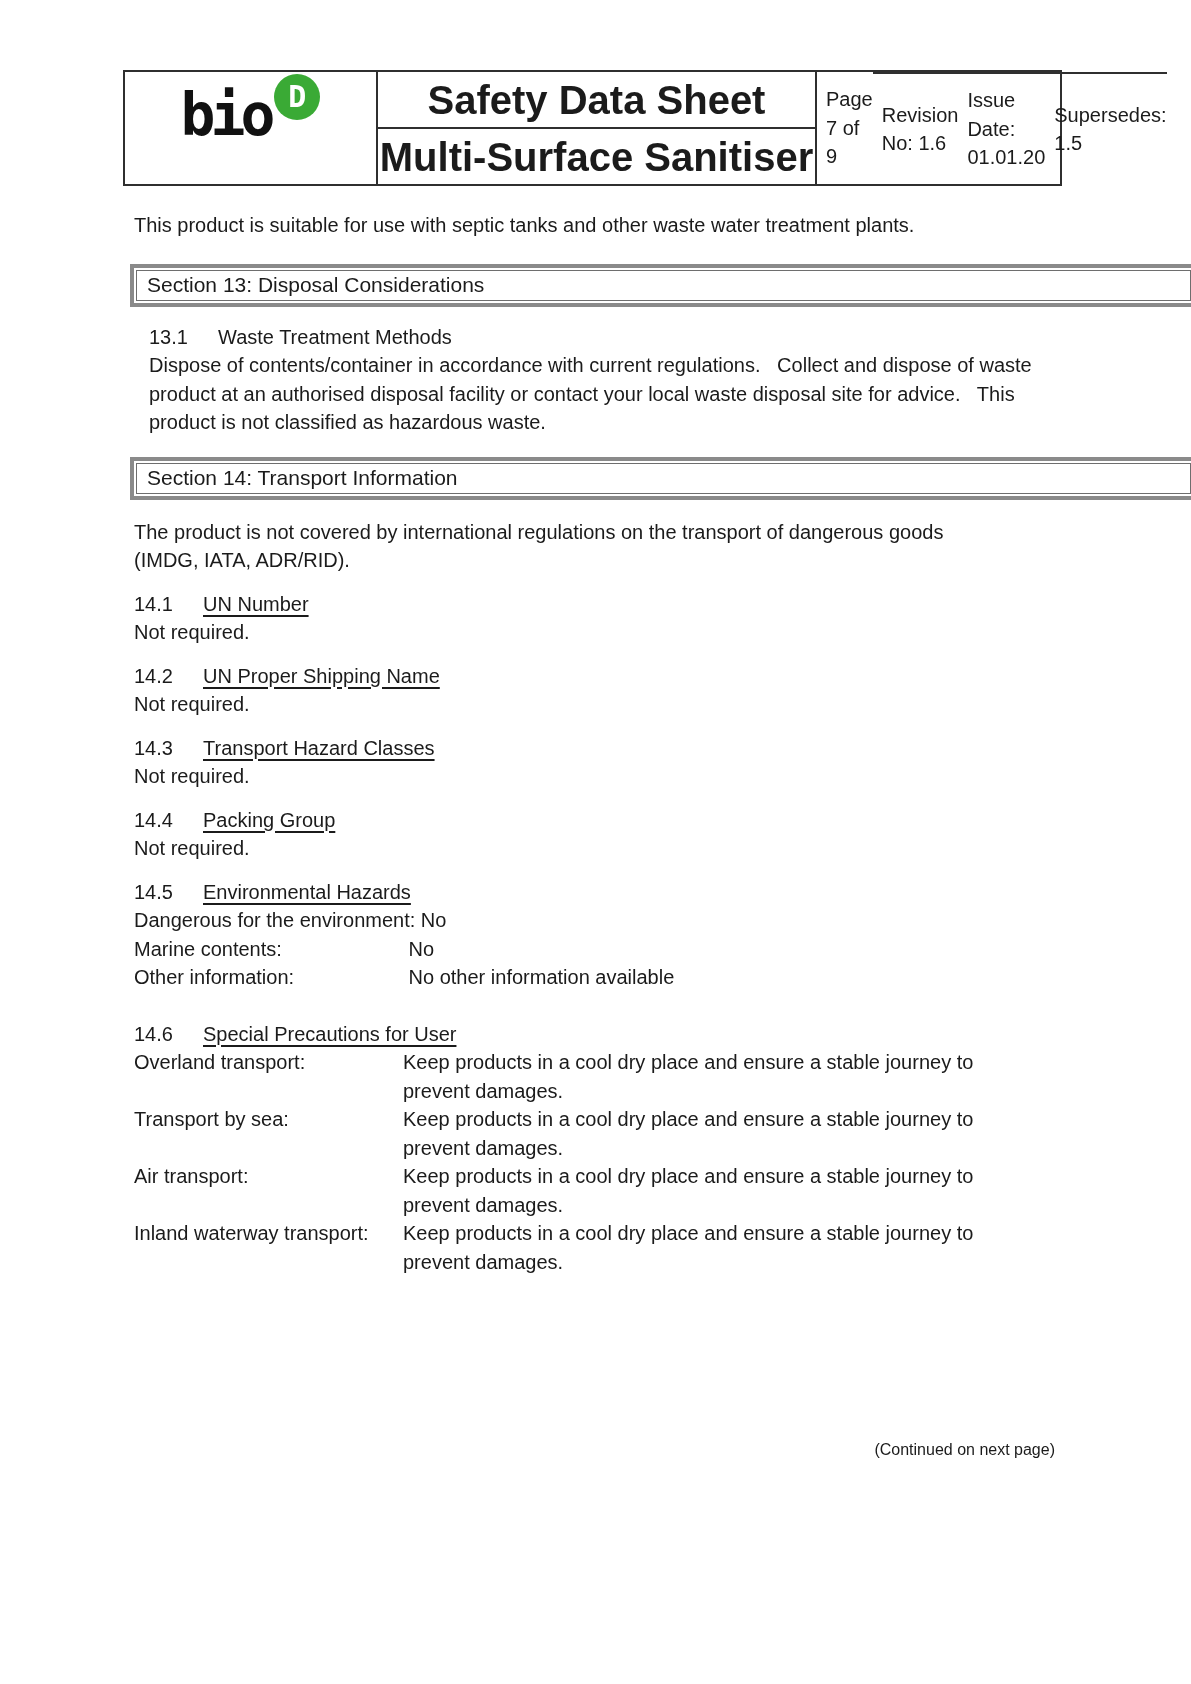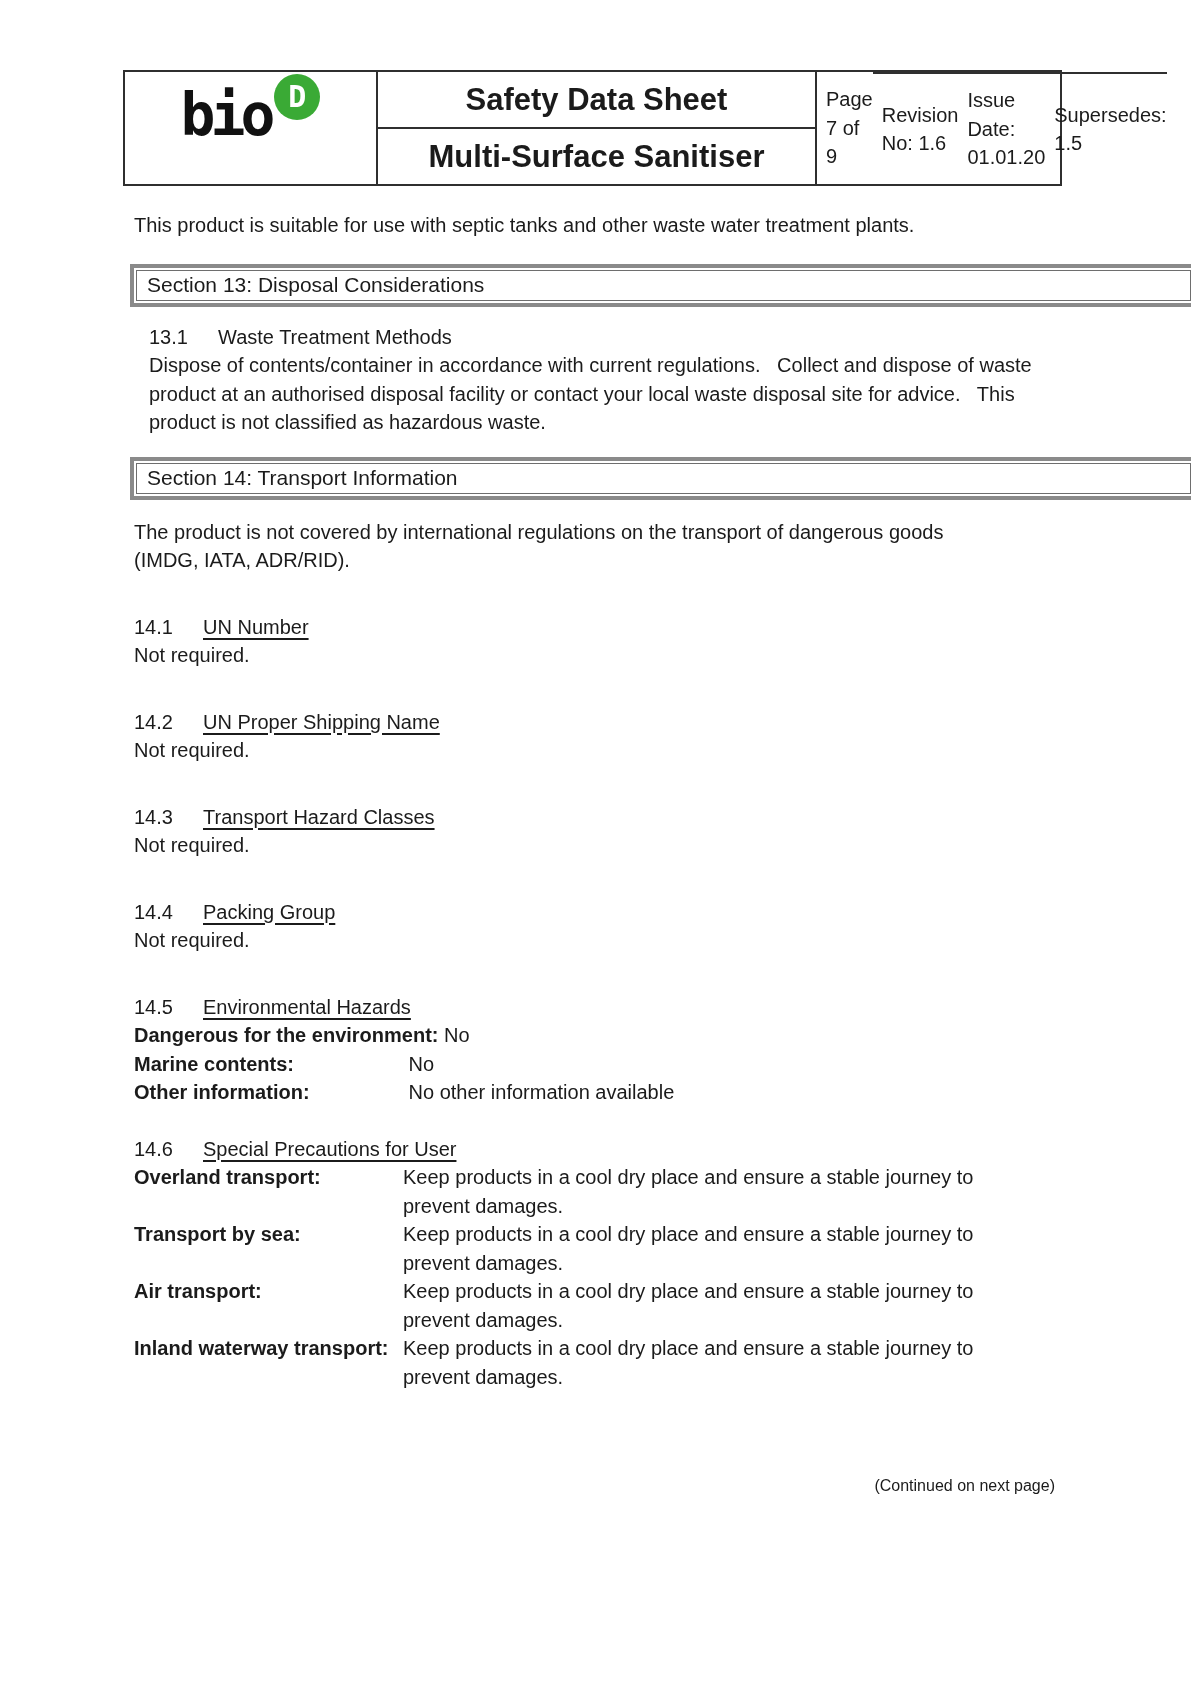--- a/index.html
+++ b/index.html
@@ -20,45 +20,45 @@
     font-family:"DejaVu Sans Mono", monospace; font-weight:bold;
     font-size:58px; line-height:1; letter-spacing:-5px; margin-top:14px; color:#111;
   }
   .logo-badge {
     width:46px; height:46px; border-radius:50%; margin-left:4px; margin-top:2px;
     color:#fff; display:flex; align-items:center; justify-content:center;
     font-family:"DejaVu Sans Mono", monospace; font-weight:bold; font-size:30px;
   }
   .hdr-mid { border-right:2px solid #2f2f2f; display:flex; flex-direction:column; }
   .hdr-title { flex:1; display:flex; align-items:center; justify-content:center;
-    font-weight:bold; font-size:31px; line-height:1; }
+    font-weight:bold; font-size:40px; line-height:1; }
   .hdr-title.first { border-bottom:2px solid #2f2f2f; }
   .hdr-meta { display:flex; flex-direction:row; }
   .meta-row { flex:1; display:flex; align-items:center; padding-left:9px; font-size:20px; }
   .meta-row + .meta-row { border-top:2px solid #2f2f2f; }
 
   
   .banner { border:4px solid #8a8a8a; background:#fff; width:1067px; margin-left:7px; }
   .banner-inner { border:1.5px solid #6e6e6e; margin:2px; padding:2px 10px 3px; font-size:21px; line-height:24px; }
 
   
   .body-block { margin-left:11px; }
   .sub-num { display:inline-block; width:69px; }
   .u { text-decoration:underline; text-decoration-thickness:1.5px; text-underline-offset:4px; }
   .para { white-space:pre-wrap; }
-  .kv-label { display:inline-block; min-width:269px; vertical-align:top;font-weight:bold; }
+  .kv-label { display:inline-block; min-width:269px; vertical-align:top; }
   .kv-value { display:inline-block; vertical-align:top; white-space:pre-line; max-width:620px; }
   .mt-banner13 { margin-top:24px; }
   .mt-s131 { margin-top:16px;margin-left:26px; }
   .mt-banner14 { margin-top:20px; }
   .mt-intro { margin-top:18px; }
-  .mt-sub { margin-top:38px; }
+  .mt-sub { margin-top:15px; }
   .mt-first { margin-top:25px; }
 
-  .footer-note { position:absolute; top:1476px; right:136px; font-size:16px; line-height:20px; color:#1b1b1b; }
+  .footer-note { position:absolute; top:1440px; right:136px; font-size:16px; line-height:20px; color:#1b1b1b; }
 </style>
 </head>
 <body>
 
 <div class="page">
   <div class="content">
 
     <div class="hdr">
       <div class="hdr-logo">
         <div class="logo">

